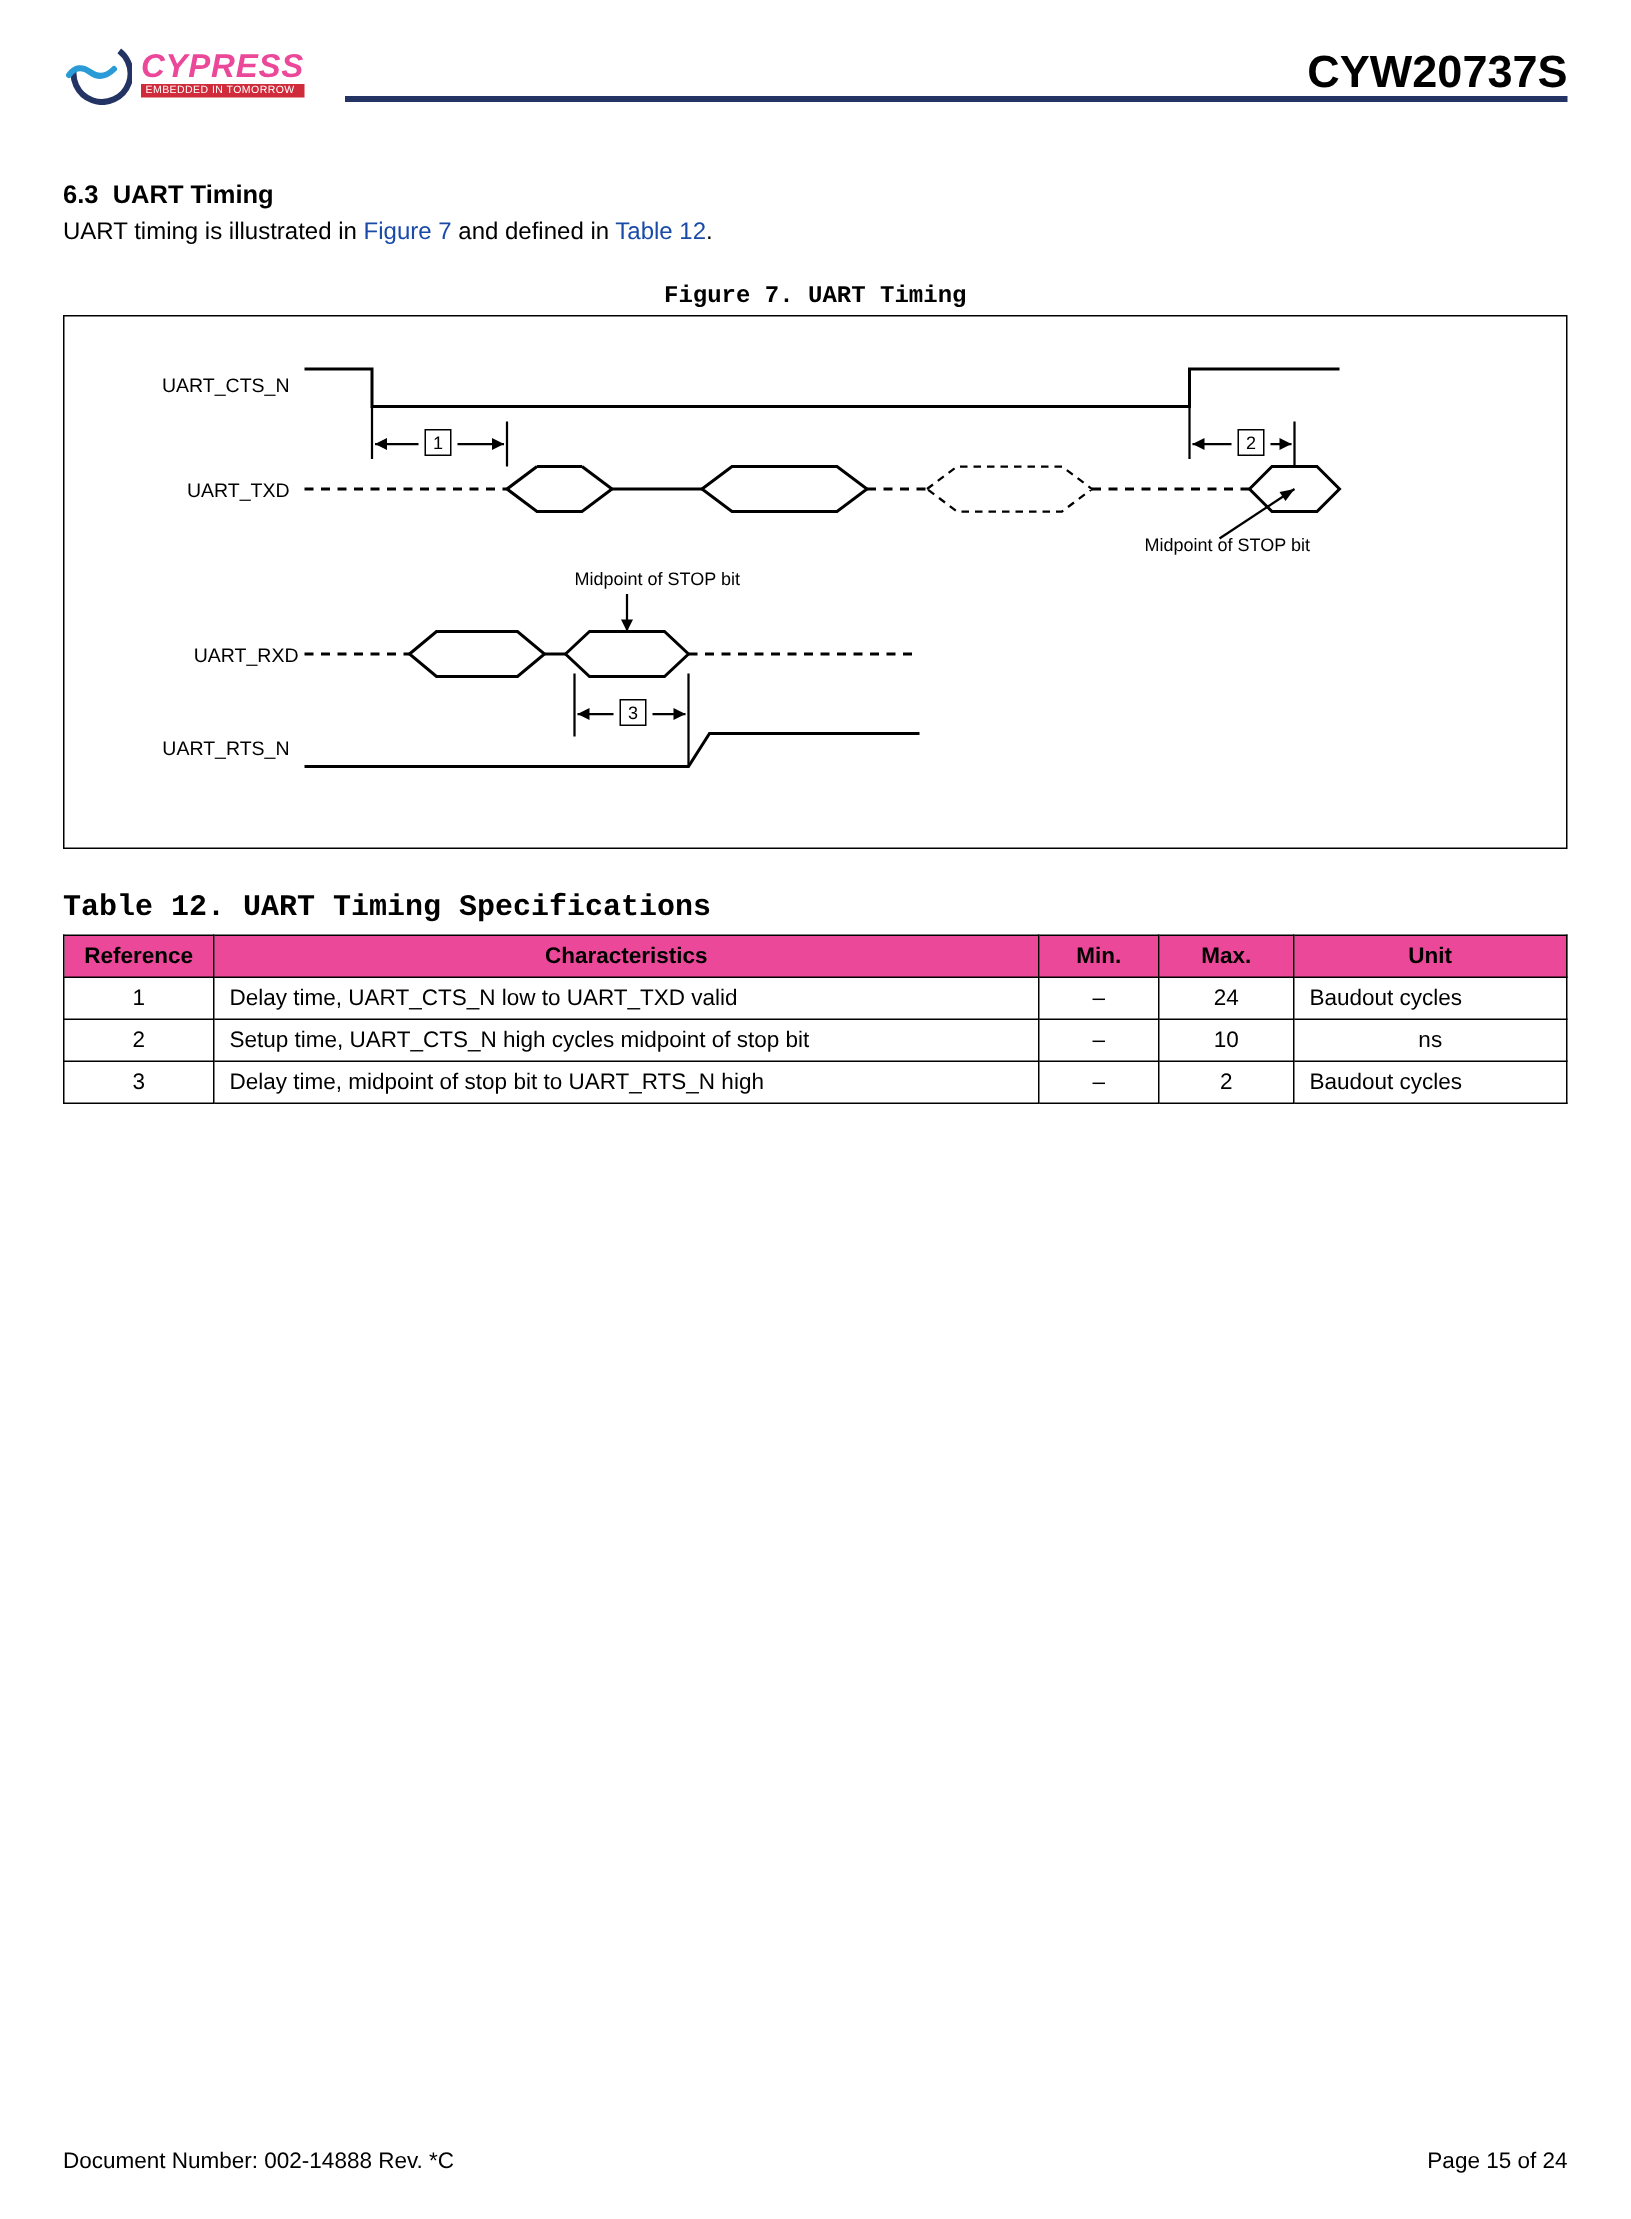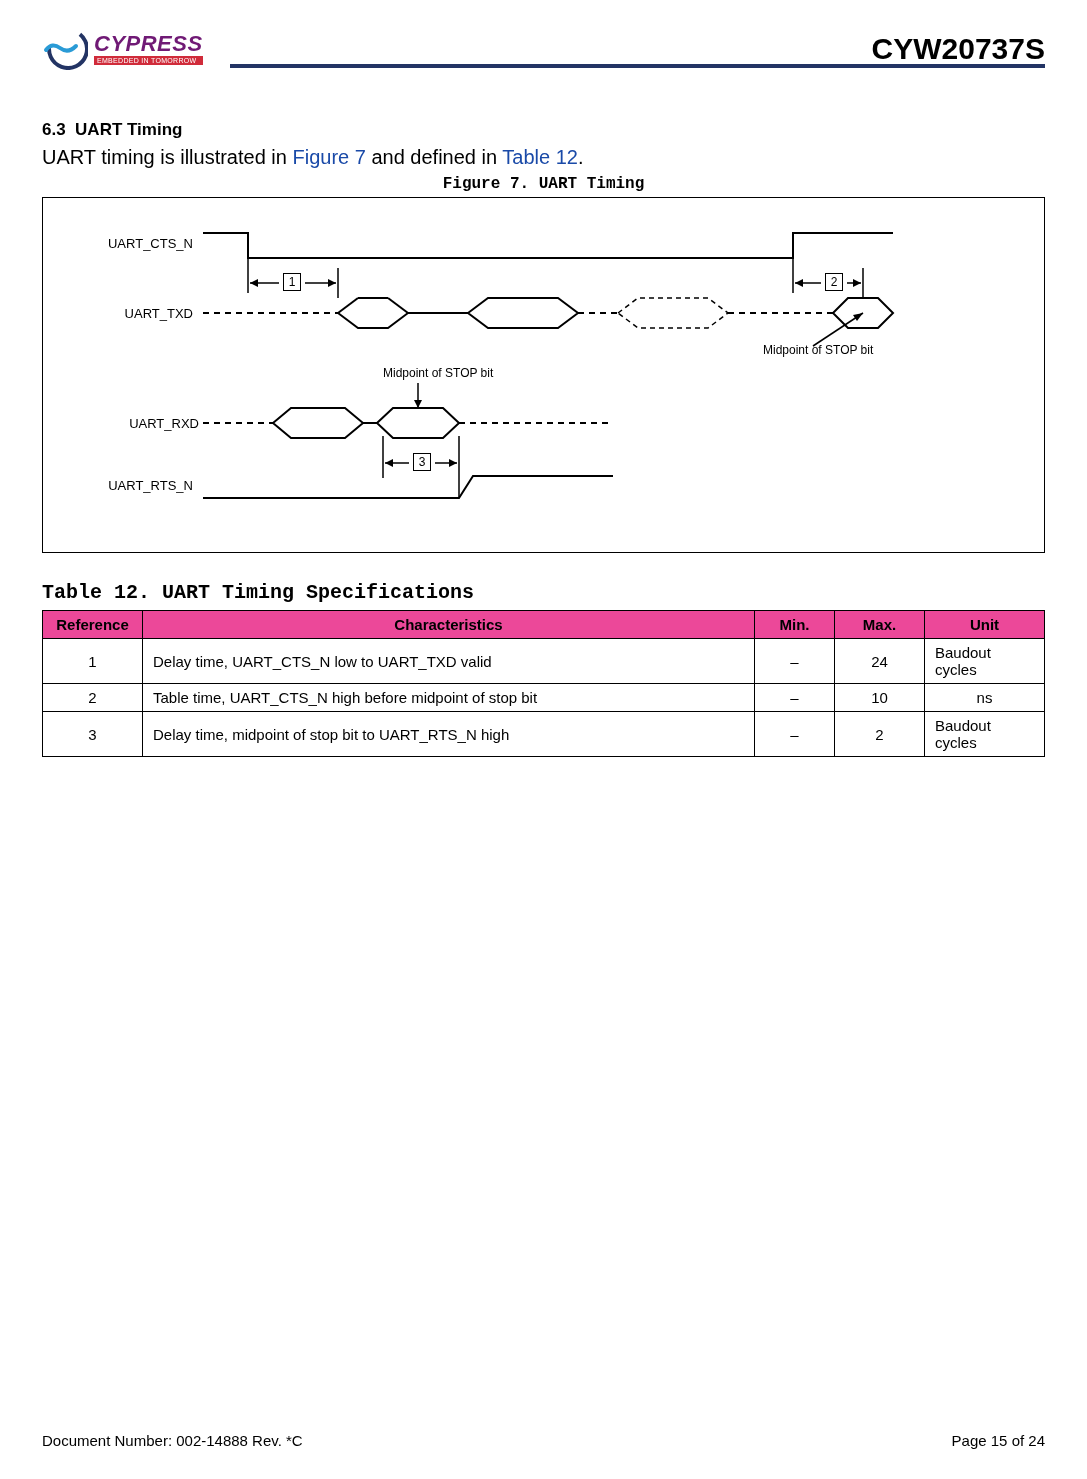--- a/index.html
+++ b/index.html
@@ -21,38 +21,38 @@
       padding-bottom: 6px;
     }
     .logo-wrap { display: flex; align-items: center; gap: 6px; }
     .logo-mark {
       width: 46px; height: 42px;
       position: relative;
     }
     .logo-text { display: flex; flex-direction: column; line-height: 1; }
     .logo-main {
       font-weight: 700; font-style: italic;
-      font-size: 22px; color: #701a75; letter-spacing: 0.5px;
+      font-size: 22px; color: #ec4899; letter-spacing: 0.5px;
     }
     .logo-sub {
       font-size: 7px; background: #d02b3a; color: #fff;
       padding: 1px 3px; letter-spacing: 0.3px; margin-top: 1px;
     }
     .part-num { font-weight: 700; font-size: 30px; }
     .hr {
       height: 4px; background: #233464;
       margin: 0 42px 0 230px;
       position: absolute; top: 64px; left: 0; right: 0;
     }
     .content { margin-top: 44px; }
     .section-heading {
       font-weight: 700; font-size: 17px; margin-bottom: 6px;
     }
     .intro {
-      font-size: 20px; margin-bottom: 6px;
+      font-size: 16px; margin-bottom: 24px;
     }
     .link { color: #1a4aa8; }
     .figure-caption {
       text-align: center; font-weight: 700; font-size: 16px;
       margin: 6px 0 4px 0;
       font-family: Liberation Mono, monospace;
     }
     .figure-box {
       border: 1.5px solid #000;
       height: 356px;
@@ -81,21 +81,21 @@
     table.spec th, table.spec td {
       border: 1px solid #000; padding: 5px 10px;
     }
     table.spec th {
       background: #ec4899; font-weight: 700; text-align: center;
     }
     .col-ref { width: 100px; text-align: center; }
     .col-char { text-align: left; }
     .col-min { width: 80px; text-align: center; }
     .col-max { width: 90px; text-align: center; }
-    .col-unit { width: 120px; text-align: center; }
+    .col-unit { width: 182px; text-align: center; }
     td.col-char { text-align: left; }
     td.col-unit { text-align: left; padding-left: 14px; }
     td.col-unit.center { text-align: center; }
     .footer {
       position: absolute; bottom: 30px; left: 42px; right: 42px;
       display: flex; justify-content: space-between;
       font-size: 15px;
     }
   </style>
 </head>
@@ -220,21 +220,21 @@
       <tbody>
         <tr>
           <td class="col-ref">1</td>
           <td class="col-char">Delay time, UART_CTS_N low to UART_TXD valid</td>
           <td class="col-min">–</td>
           <td class="col-max">24</td>
           <td class="col-unit">Baudout cycles</td>
         </tr>
         <tr>
           <td class="col-ref">2</td>
-          <td class="col-char">Table time, UART_CTS_N high before midpoint of stop bit</td>
+          <td class="col-char">Setup time, UART_CTS_N high cycles midpoint of stop bit</td>
           <td class="col-min">–</td>
           <td class="col-max">10</td>
           <td class="col-unit center">ns</td>
         </tr>
         <tr>
           <td class="col-ref">3</td>
           <td class="col-char">Delay time, midpoint of stop bit to UART_RTS_N high</td>
           <td class="col-min">–</td>
           <td class="col-max">2</td>
           <td class="col-unit">Baudout cycles</td>

